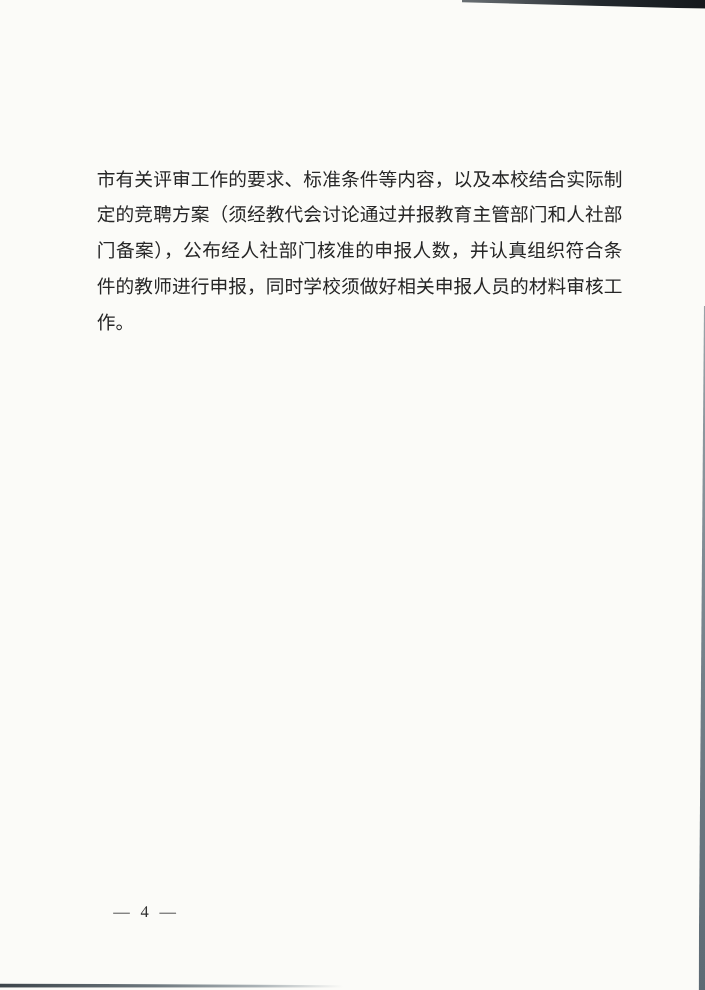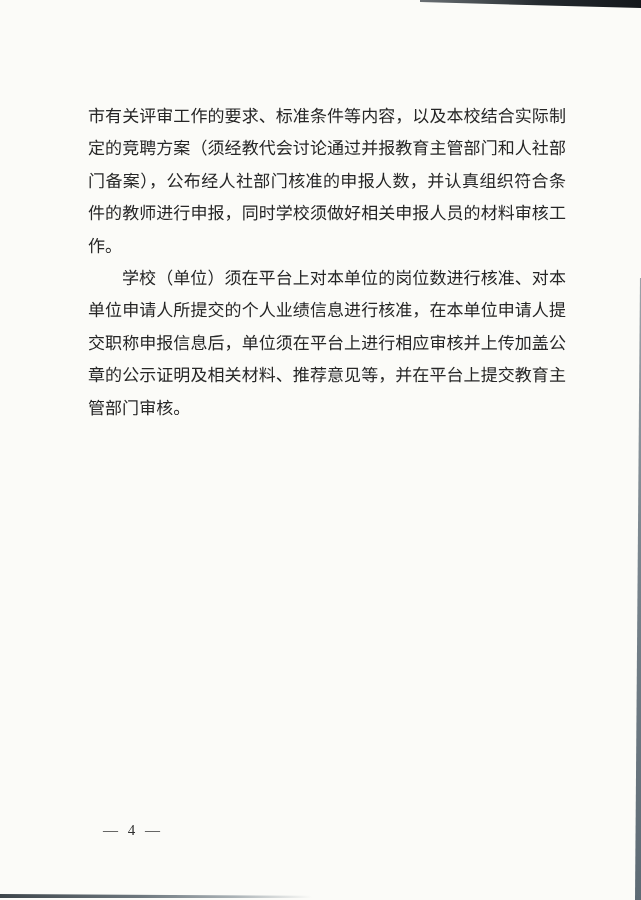--- a/index.html
+++ b/index.html
@@ -29,20 +29,21 @@
     letter-spacing: 0.05px;
     -webkit-font-smoothing: antialiased;
   }
   .para {
     margin: 0;
     padding: 0;
     text-indent: 2em;
   }
   .para.no-indent {
     text-indent: 0;
+    margin-top: 47px;
   }
   
   .footer {
     position: absolute;
     left: 103px;
     top: 820px;
     font-size: 15px;
     line-height: 20px;
     color: #303030;
     letter-spacing: 3px;
@@ -78,17 +79,16 @@
 </head>
 <body>
 
 <div class="page">
   <div class="artifact top-edge"></div>
   <div class="artifact right-edge"></div>
   <div class="artifact bottom-edge"></div>
 
   <div class="text-block" id="paragraphs">
       <p class="para no-indent">市有关评审工作的要求、标准条件等内容，以及本校结合实际制定的竞聘方案（须经教代会讨论通过并报教育主管部门和人社部门备案），公布经人社部门核准的申报人数，并认真组织符合条件的教师进行申报，同时学校须做好相关申报人员的材料审核工作。</p>
-      <p class="para">学校（单位）须在平台上对本单位的岗位数进行核准、对本单位申请人所提交的个人业绩信息进行核准，在本单位申请人提交职称申报信息后，单位须在平台上进行相应审核并上传加盖公章的公示证明及相关材料、推荐意见等，并在平台上提交教育主管部门审核。</p>
     </div>
 
   <div class="footer">— 4 —</div>
 </div>
 
 </body></html>

